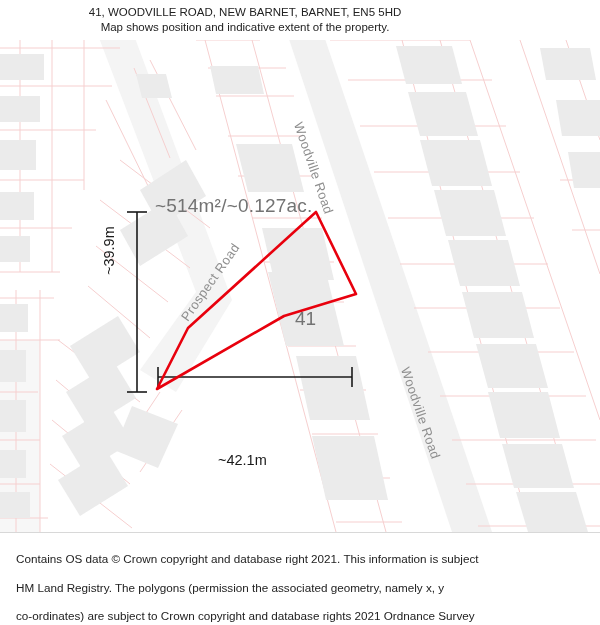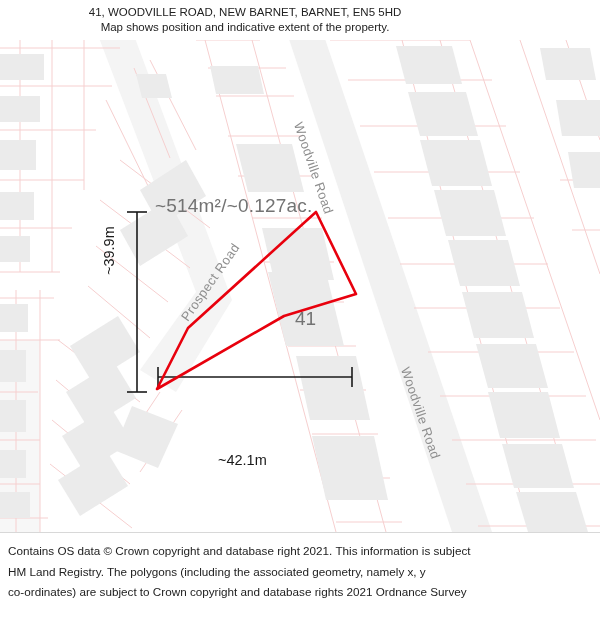--- a/index.html
+++ b/index.html
@@ -123,21 +123,21 @@
     left: 0;
     top: 532px;
     width: 600px;
     height: 93px;
     box-sizing: border-box;
     padding: 6px 4px 0 4px;
     background: #ffffff;
     border-top: 1px solid #d8d8d8;
   }
   .footer p {
-    margin: 4px;
+    margin: 12px;
     font-size: 11.7px;
     line-height: 16.6px;
     color: #222;
   }
 </style>
 </head>
 <body>
 
 <div class="page">
 
@@ -298,17 +298,17 @@
     <div class="dim-width">~42.1m</div>
     <div class="dim-height">~39.9m</div>
 
     <div class="road-label road-woodville-top">Woodville Road</div>
     <div class="road-label road-woodville-bottom">Woodville Road</div>
     <div class="road-label road-prospect">Prospect Road</div>
   </div>
 
   <div class="footer">
     <p>Contains OS data © Crown copyright and database right 2021. This information is subject</p>
-    <p>HM Land Registry. The polygons (including the associated geometry, namely x, y</p>
+    <p>HM Land Registry. The polygons (permission the associated geometry, namely x, y</p>
     <p>co-ordinates) are subject to Crown copyright and database rights 2021 Ordnance Survey</p>
   </div>
 
 </div>
 
 </body></html>

